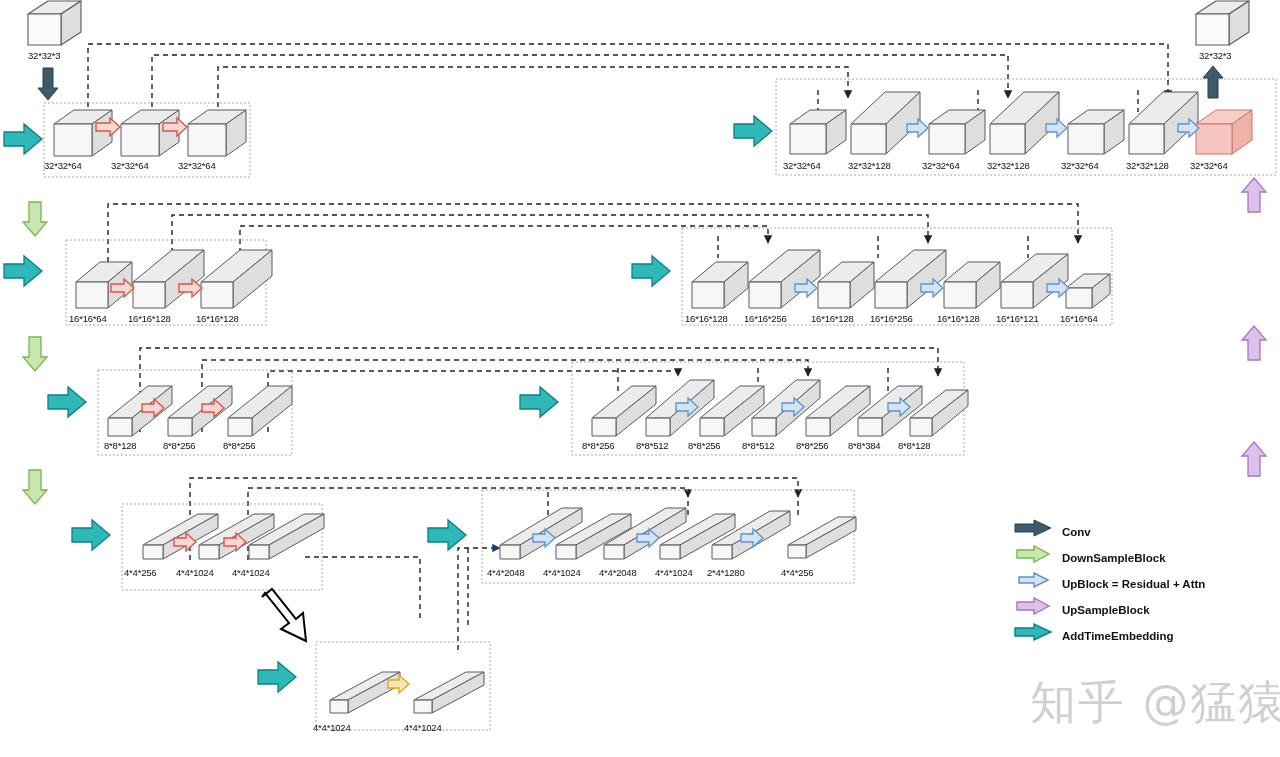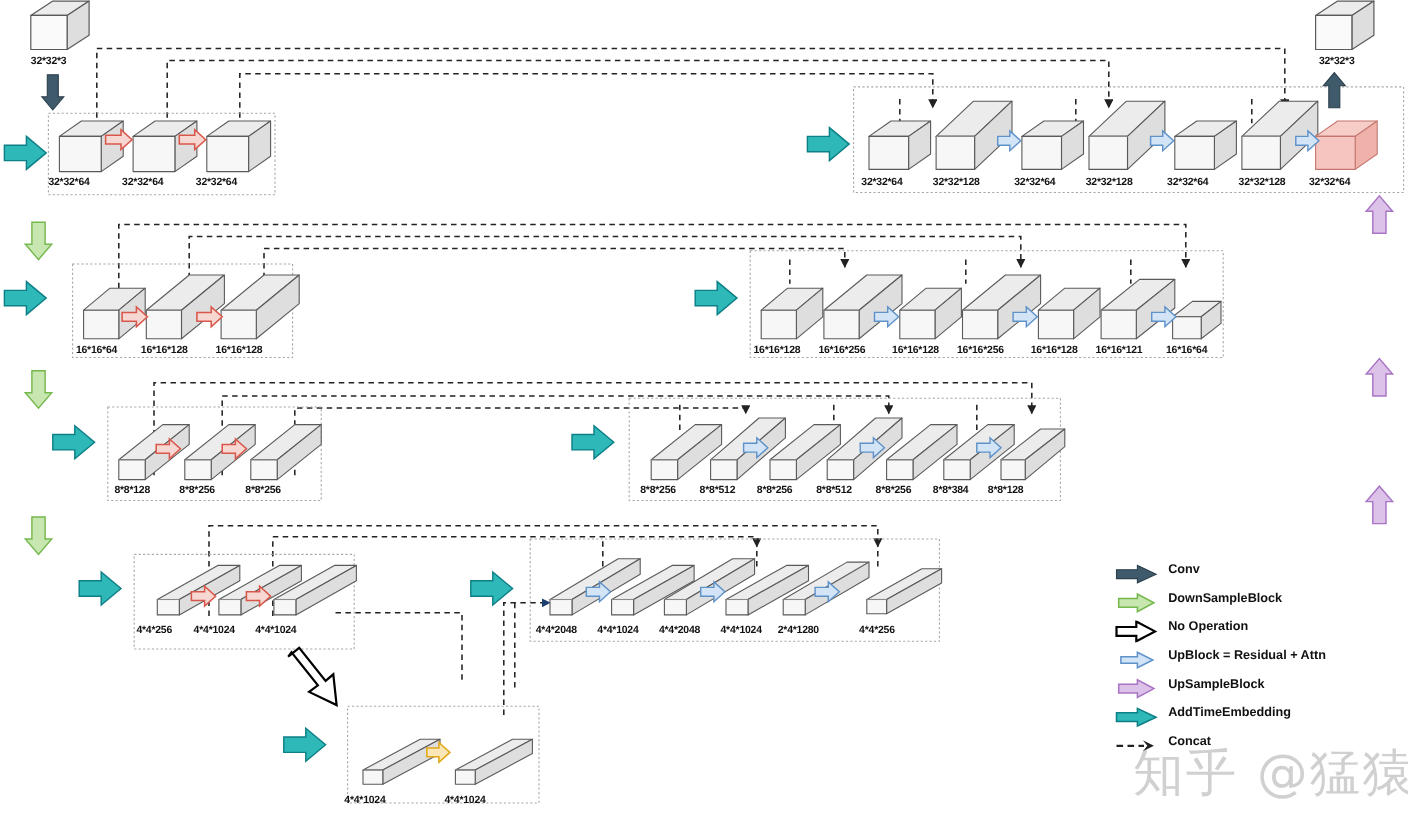--- a/index.html
+++ b/index.html
@@ -12,33 +12,33 @@
     position:relative;
   }
   #stage { position:absolute; inset:0; }
   svg.layer { position:absolute; left:0; top:0; width:1280px; height:757px; overflow:visible; }
   #wires { z-index:1; }
   #blocks { z-index:2; }
   #labels { z-index:3; }
   .lbl {
     position:absolute;
     font-size:9.5px;
-    font-weight:bold;
+    font-weight:normal;
     color:#111;
     white-space:nowrap;
     letter-spacing:-0.2px;
     z-index:4;
   }
   .legend {
     position:absolute;
     left:1012px; top:512px;
     z-index:5;
   }
   .legend-row {
-    display:flex; align-items:flex-start;
+    display:flex; align-items:flex-end;
     height:26px;
   }
   .legend-arrow { width:42px; height:20px; flex:0 0 42px; }
   .legend-text {
     font-size:11.5px; font-weight:bold; color:#111;
     margin-left:8px; white-space:nowrap;
   }
   .watermark {
     position:absolute;
     left:1030px; top:672px;
@@ -531,46 +531,33 @@
       <span class="legend-text">Conv</span>
     </div>
     <div class="legend-row">
       <svg class="legend-arrow" viewBox="0 0 42 20">
         <path d="M5,6 L22,6 L22,2 L37,10 L22,18 L22,14 L5,14 z" fill="#c8e6b0" stroke="#74b84e" stroke-width="1.4"></path>
       </svg>
       <span class="legend-text">DownSampleBlock</span>
     </div>
     <div class="legend-row">
       <svg class="legend-arrow" viewBox="0 0 42 20">
-        <path d="M3,6 L21,6 L21,1 L38,10 L21,19 L21,14 L3,14 z" fill="#ffffff" stroke="#000000" stroke-width="2"></path>
-      </svg>
-      <span class="legend-text">No Operation</span>
-    </div>
-    <div class="legend-row">
-      <svg class="legend-arrow" viewBox="0 0 42 20">
         <path d="M7,7 L22,7 L22,3 L36,10 L22,17 L22,13 L7,13 z" fill="#d3e4f6" stroke="#5f92c9" stroke-width="1.4"></path>
       </svg>
       <span class="legend-text">UpBlock = Residual + Attn</span>
     </div>
     <div class="legend-row">
       <svg class="legend-arrow" viewBox="0 0 42 20">
         <path d="M5,6 L22,6 L22,2 L37,10 L22,18 L22,14 L5,14 z" fill="#dcc2e8" stroke="#a874c4" stroke-width="1.4"></path>
       </svg>
       <span class="legend-text">UpSampleBlock</span>
     </div>
     <div class="legend-row">
       <svg class="legend-arrow" viewBox="0 0 42 20">
         <path d="M3,6 L22,6 L22,2 L39,10 L22,18 L22,14 L3,14 z" fill="#2fb8b8" stroke="#0d7f86" stroke-width="1.4"></path>
       </svg>
       <span class="legend-text">AddTimeEmbedding</span>
     </div>
-    <div class="legend-row">
-      <svg class="legend-arrow" viewBox="0 0 42 20">
-        <line x1="3" y1="10" x2="28" y2="10" stroke="#222" stroke-width="2" stroke-dasharray="6,4"></line>
-        <path d="M27,5 L37,10 L27,15 L31,10 z" fill="#222"></path>
-      </svg>
-      <span class="legend-text">Concat</span>
-    </div>
   </div>
 
   <div class="watermark">知乎 @猛猿</div>
 
 </div>
 
 </body></html>

